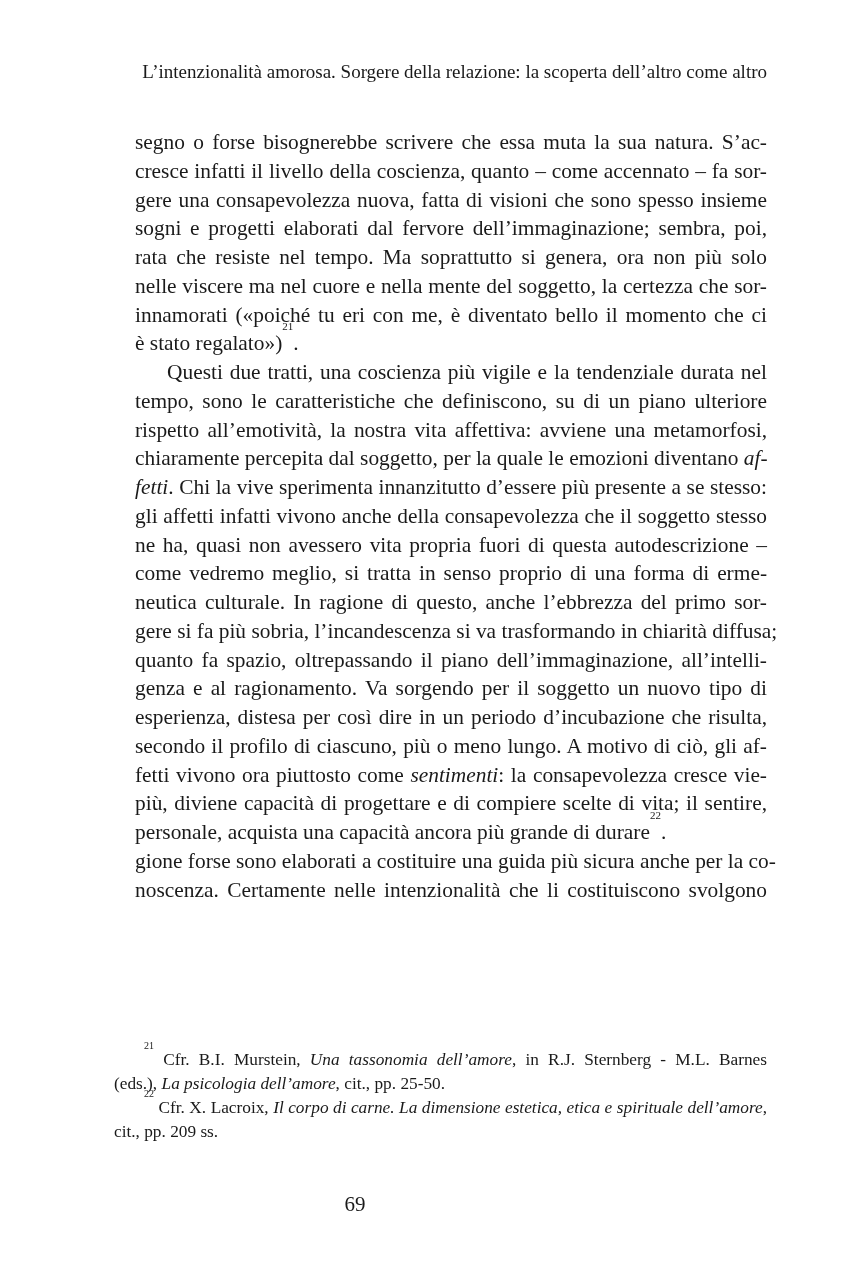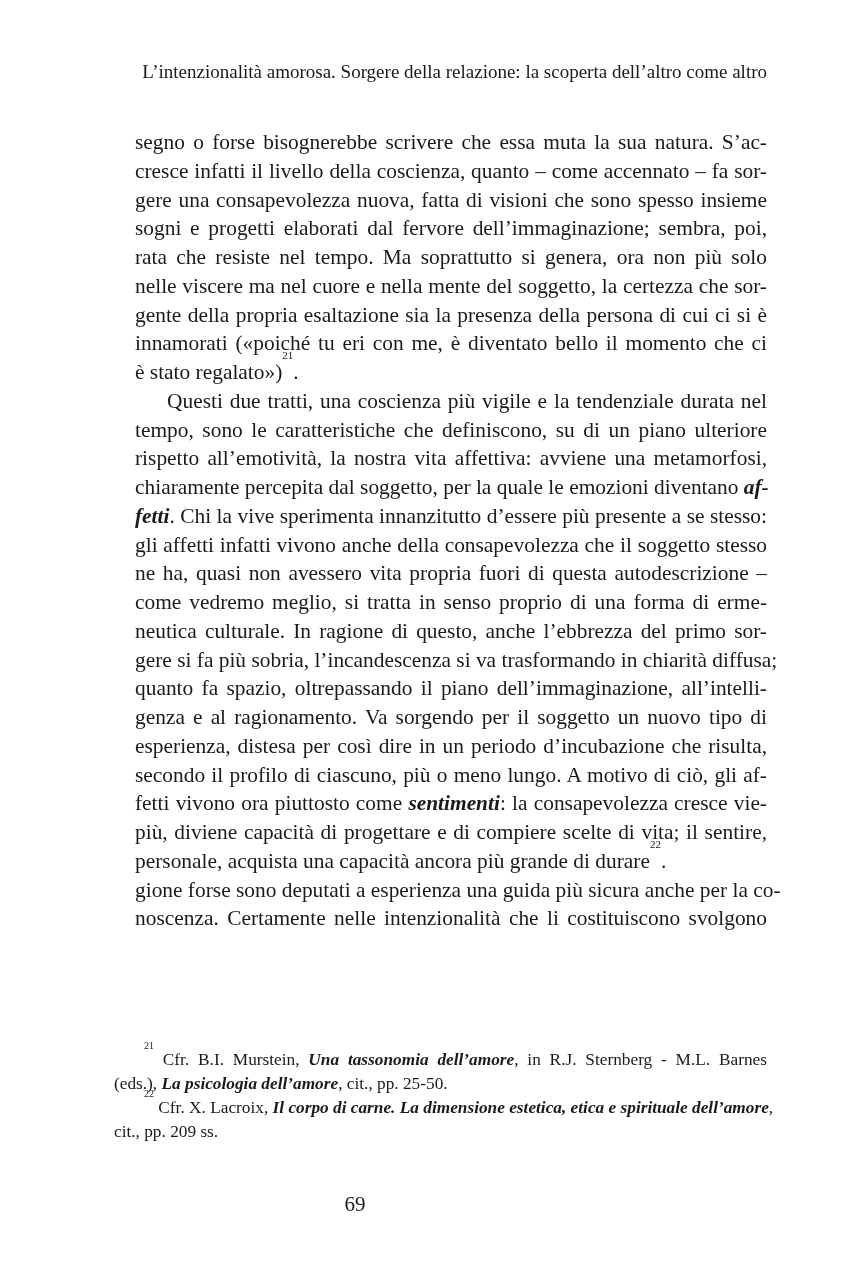--- a/index.html
+++ b/index.html
@@ -50,21 +50,21 @@
     .line.indent {
       padding-left: 32px;
     }
     sup {
       font-size: 11px;
       vertical-align: top;
       position: relative;
       top: -3px;
       line-height: 0;
     }
-    em { font-style: italic; font-weight: bold; }
+    em { font-style: italic; }
     .footnotes {
       position: absolute;
       top: 1048px;
       left: 114px;
       width: 653px;
       font-size: 17.3px;
       line-height: 24px;
     }
     .fn-line {
       display: block;
@@ -93,41 +93,40 @@
 
 <div class="running-head">L’intenzionalità amorosa. Sorgere della relazione: la scoperta dell’altro come altro</div>
 
 <div class="body-text">
   <span class="line">segno o forse bisognerebbe scrivere che essa muta la sua natura. S’ac-</span>
   <span class="line">cresce infatti il livello della coscienza, quanto – come accennato – fa sor-</span>
   <span class="line">gere una consapevolezza nuova, fatta di visioni che sono spesso insieme</span>
   <span class="line">sogni e progetti elaborati dal fervore dell’immaginazione; sembra, poi,</span>
   <span class="line">rata che resiste nel tempo. Ma soprattutto si genera, ora non più solo</span>
   <span class="line">nelle viscere ma nel cuore e nella mente del soggetto, la certezza che sor-</span>
-  <span class="line">gente della propria esaltazione sia la presenza della persona di cui ci si è</span>
   <span class="line">innamorati («poiché tu eri con me, è diventato bello il momento che ci</span>
   <span class="line last"><span>è stato regalato»)</span><sup>21</sup><span>.</span></span>
   <span class="line indent">Questi due tratti, una coscienza più vigile e la tendenziale durata nel</span>
   <span class="line">tempo, sono le caratteristiche che definiscono, su di un piano ulteriore</span>
   <span class="line">rispetto all’emotività, la nostra vita affettiva: avviene una metamorfosi,</span>
   <span class="line"><span>chiaramente percepita dal soggetto, per la quale le emozioni diventano </span><em>af-</em></span>
   <span class="line"><em>fetti</em><span>. Chi la vive sperimenta innanzitutto d’essere più presente a se stesso:</span></span>
   <span class="line">gli affetti infatti vivono anche della consapevolezza che il soggetto stesso</span>
   <span class="line">ne ha, quasi non avessero vita propria fuori di questa autodescrizione –</span>
   <span class="line">come vedremo meglio, si tratta in senso proprio di una forma di erme-</span>
   <span class="line">neutica culturale. In ragione di questo, anche l’ebbrezza del primo sor-</span>
   <span class="line">gere si fa più sobria, l’incandescenza si va trasformando in chiarità diffusa;</span>
   <span class="line">quanto fa spazio, oltrepassando il piano dell’immaginazione, all’intelli-</span>
   <span class="line">genza e al ragionamento. Va sorgendo per il soggetto un nuovo tipo di</span>
   <span class="line">esperienza, distesa per così dire in un periodo d’incubazione che risulta,</span>
   <span class="line">secondo il profilo di ciascuno, più o meno lungo. A motivo di ciò, gli af-</span>
   <span class="line"><span>fetti vivono ora piuttosto come </span><em>sentimenti</em><span>: la consapevolezza cresce vie-</span></span>
   <span class="line">più, diviene capacità di progettare e di compiere scelte di vita; il sentire,</span>
   <span class="line last"><span>personale, acquista una capacità ancora più grande di durare</span><sup>22</sup><span>.</span></span>
-  <span class="line">gione forse sono deputati a esperienza una guida più sicura anche per la co-</span>
+  <span class="line">gione forse sono elaborati a costituire una guida più sicura anche per la co-</span>
   <span class="line">noscenza. Certamente nelle intenzionalità che li costituiscono svolgono</span>
 </div>
 
 <div class="footnotes">
   <span class="fn-line indent"><sup>21</sup><span> Cfr. B.I. Murstein, </span><em>Una tassonomia dell’amore</em><span>, in R.J. Sternberg - M.L. Barnes</span></span>
   <span class="fn-line last"><span>(eds.), </span><em>La psicologia dell’amore</em><span>, cit., pp. 25-50.</span></span>
   <span class="fn-line indent"><sup>22</sup><span> Cfr. X. Lacroix, </span><em>Il corpo di carne. La dimensione estetica, etica e spirituale dell’amore</em><span>,</span></span>
   <span class="fn-line last"><span>cit., pp. 209 ss.</span></span>
 </div>
 

